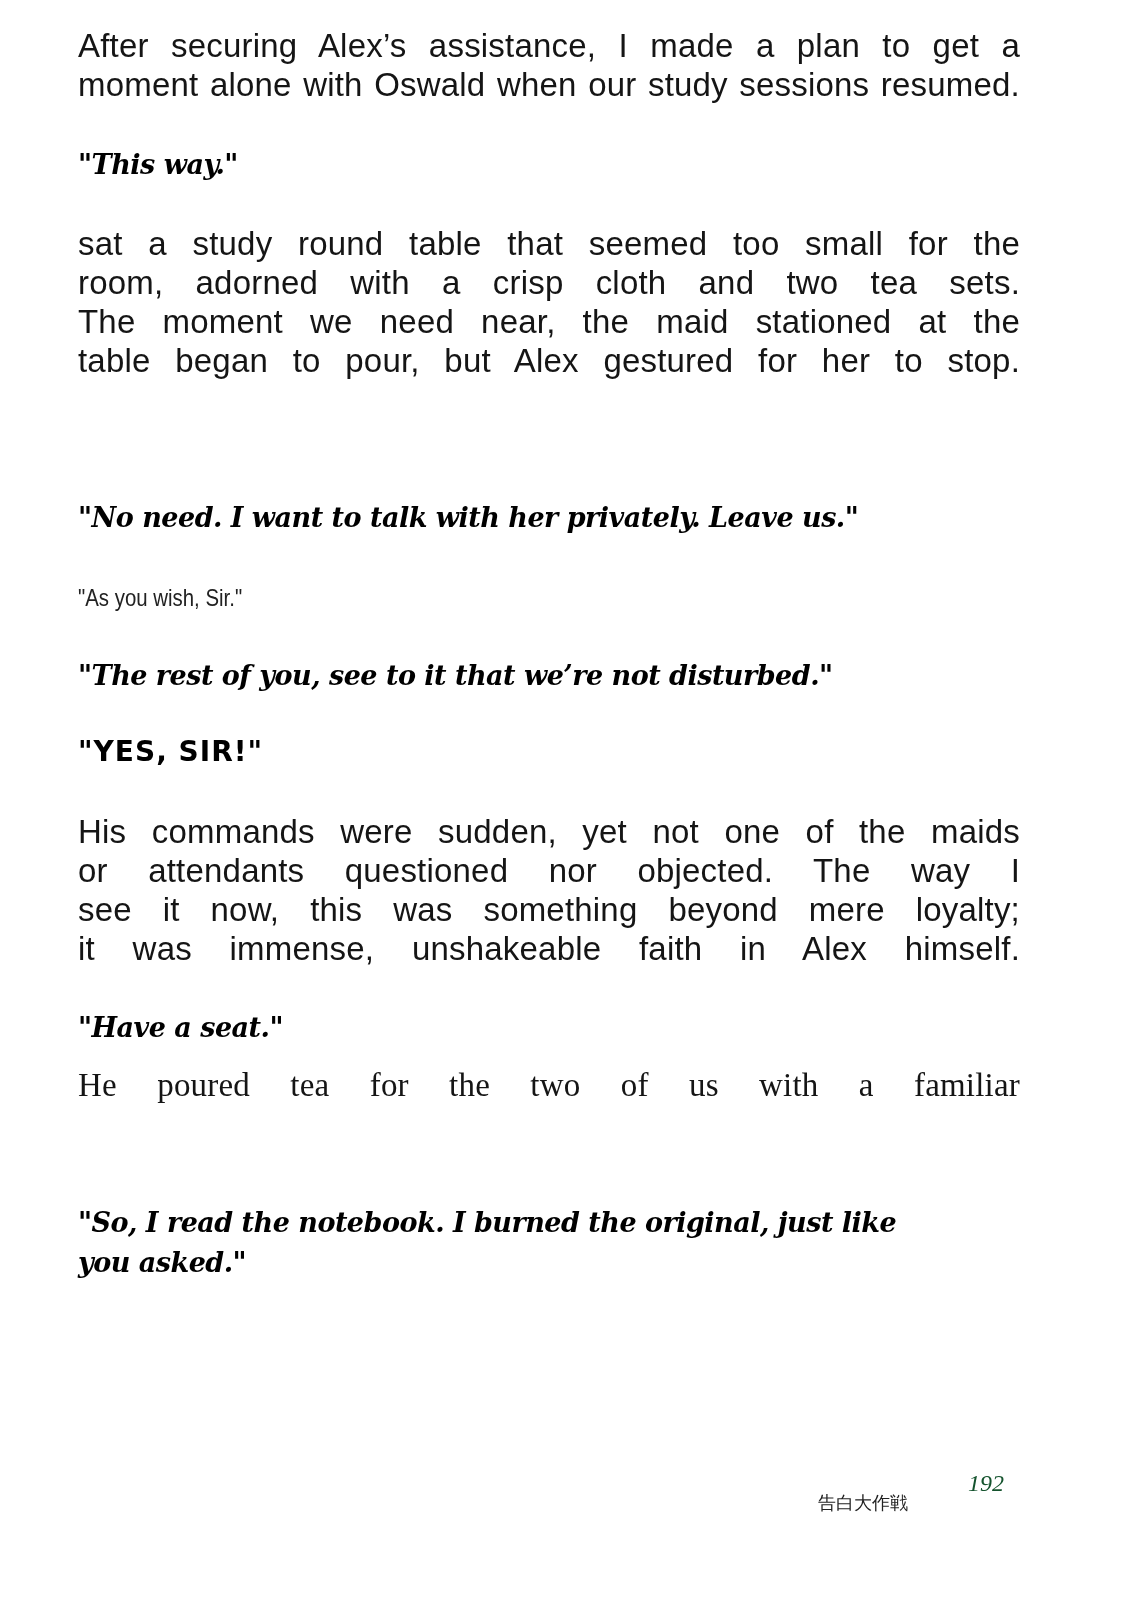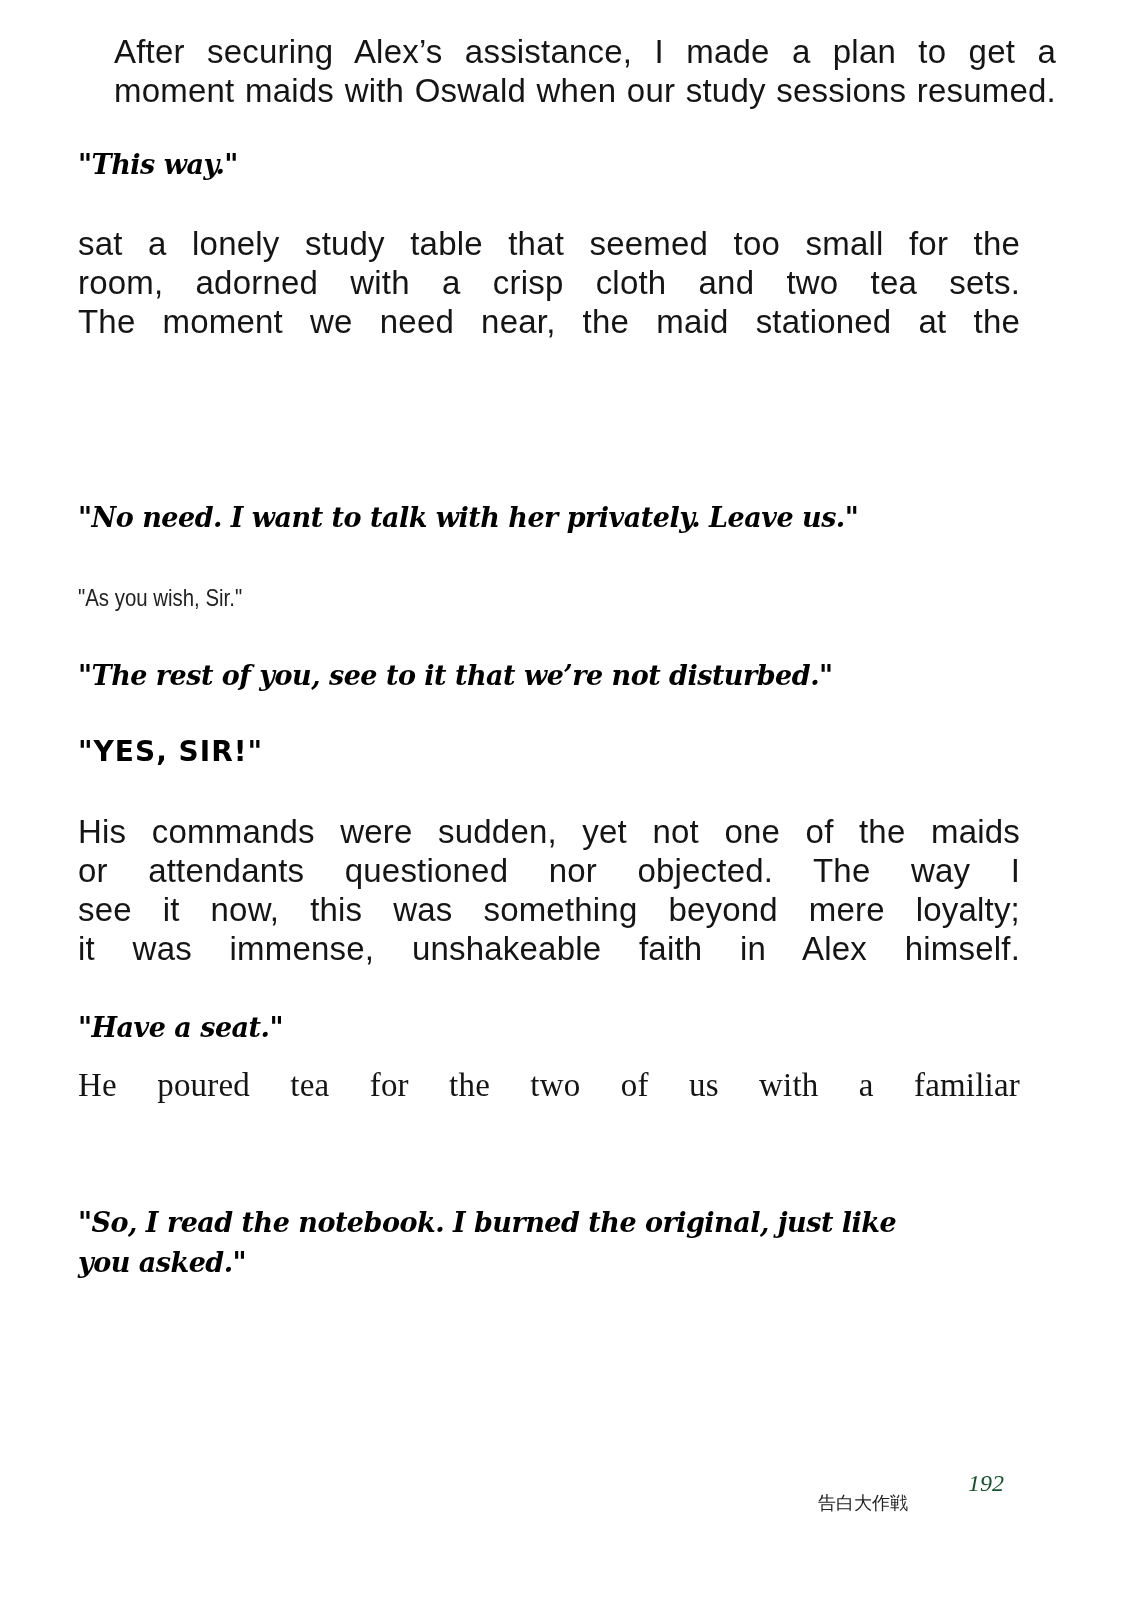--- a/index.html
+++ b/index.html
@@ -33,31 +33,32 @@
     .footer-page {
       position:absolute; left:968px; top:1470px;
       font-family:"Liberation Serif", serif; font-style:italic; font-size:24px; color:#14532d;
     }
   </style>
 </head>
 <body>
 
 <div>
 
-  <div class="para" style="top:32px;margin-left:36px;">
+  <div class="para" style="top:26px;">
     <div>After securing Alex’s assistance, I made a plan to get a</div>
-    <div>moment maids with Oswald when our study sessions resumed.</div>
+    <div>moment alone with Oswald when our study sessions resumed.</div>
   </div>
 
   <div class="dlg" style="top:145px;">"This way."</div>
 
   <div class="para" style="top:224px;">
-    <div>sat a lonely study table that seemed too small for the</div>
+    <div>sat a study round table that seemed too small for the</div>
     <div>room, adorned with a crisp cloth and two tea sets.</div>
     <div>The moment we need near, the maid stationed at the</div>
+    <div>table began to pour, but Alex gestured for her to stop.</div>
   </div>
 
   <div class="dlg" style="top:498px;">"No need. I want to talk with her privately. Leave us."</div>
 
   <div class="small" style="top:584px;">"As you wish, Sir."</div>
 
   <div class="dlg" style="top:656px;">"The rest of you, see to it that we’re not disturbed."</div>
 
   <div class="shout" style="top:735px;">"YES, SIR!"</div>
 

